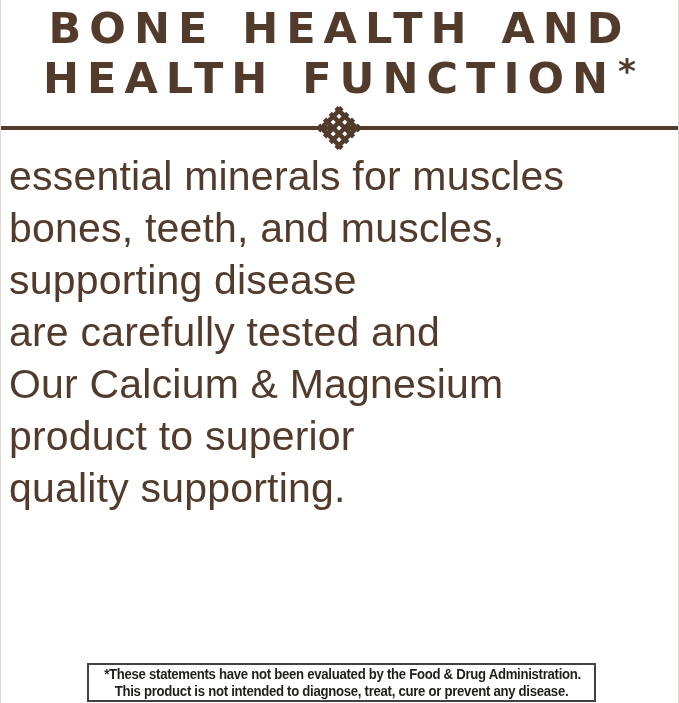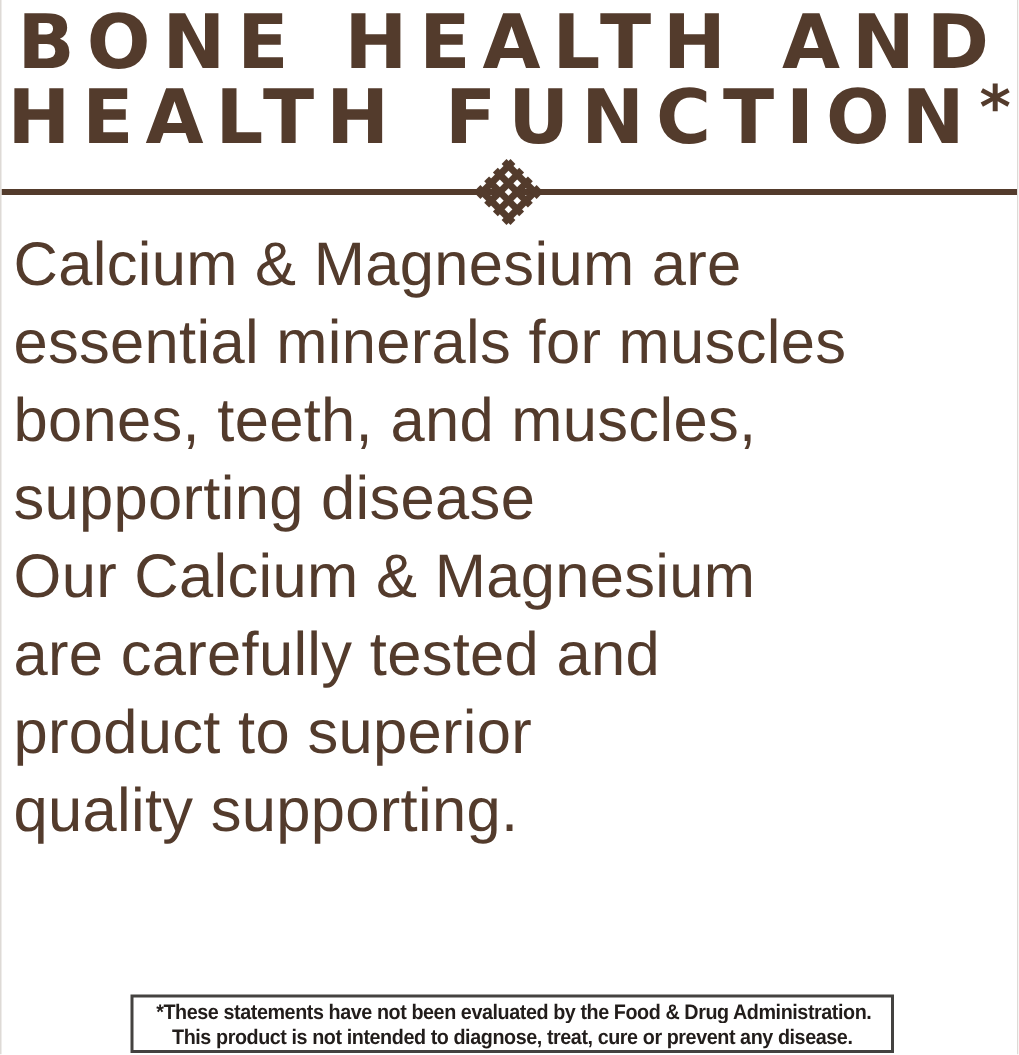--- a/index.html
+++ b/index.html
@@ -20,21 +20,21 @@
     overflow:hidden;
     font-family:"Liberation Sans",sans-serif;
   }
   
   .headline{
     position:absolute;top:3px;left:0;right:0;
     text-align:center;
     color:var(--brown);
     font-family:"DejaVu Sans",sans-serif;
     font-weight:bold;
-    font-size:50px;
+    font-size:43px;
     line-height:50px;
     letter-spacing:8px;
     word-spacing:4px;
     white-space:nowrap;
   }
   .headline .sup-ast{
     display:inline-block;
     font-size:0.8em;
     transform:translateY(-10px);
     letter-spacing:0;
@@ -99,26 +99,25 @@
       <rect class="bar" x="1.8" y="-16.5" width="4.6" height="33"></rect>
       <rect class="bar" x="10" y="-16.5" width="4.6" height="33"></rect>
       <rect class="bar" x="-16.5" y="-14.6" width="33" height="4.6"></rect>
       <rect class="bar" x="-16.5" y="-6.4" width="33" height="4.6"></rect>
       <rect class="bar" x="-16.5" y="1.8" width="33" height="4.6"></rect>
       <rect class="bar" x="-16.5" y="10" width="33" height="4.6"></rect>
     </g>
   </svg>
 
   <main class="body-copy">
-    <div>Calcium &amp; Magnesium are</div>
     <div>essential minerals for muscles</div>
     <div>bones, teeth, and muscles,</div>
     <div>supporting disease</div>
+    <div>are carefully tested and</div>
     <div>Our Calcium &amp; Magnesium</div>
-    <div>are carefully tested and</div>
     <div>product to superior</div>
     <div>quality supporting.</div>
   </main>
 
   <div class="disclaimer">
     <div class="squeeze">*These statements have not been evaluated by the Food &amp; Drug Administration.</div>
     <div class="squeeze">This product is not intended to diagnose, treat, cure or prevent any disease.</div>
   </div>
 
 </div>

